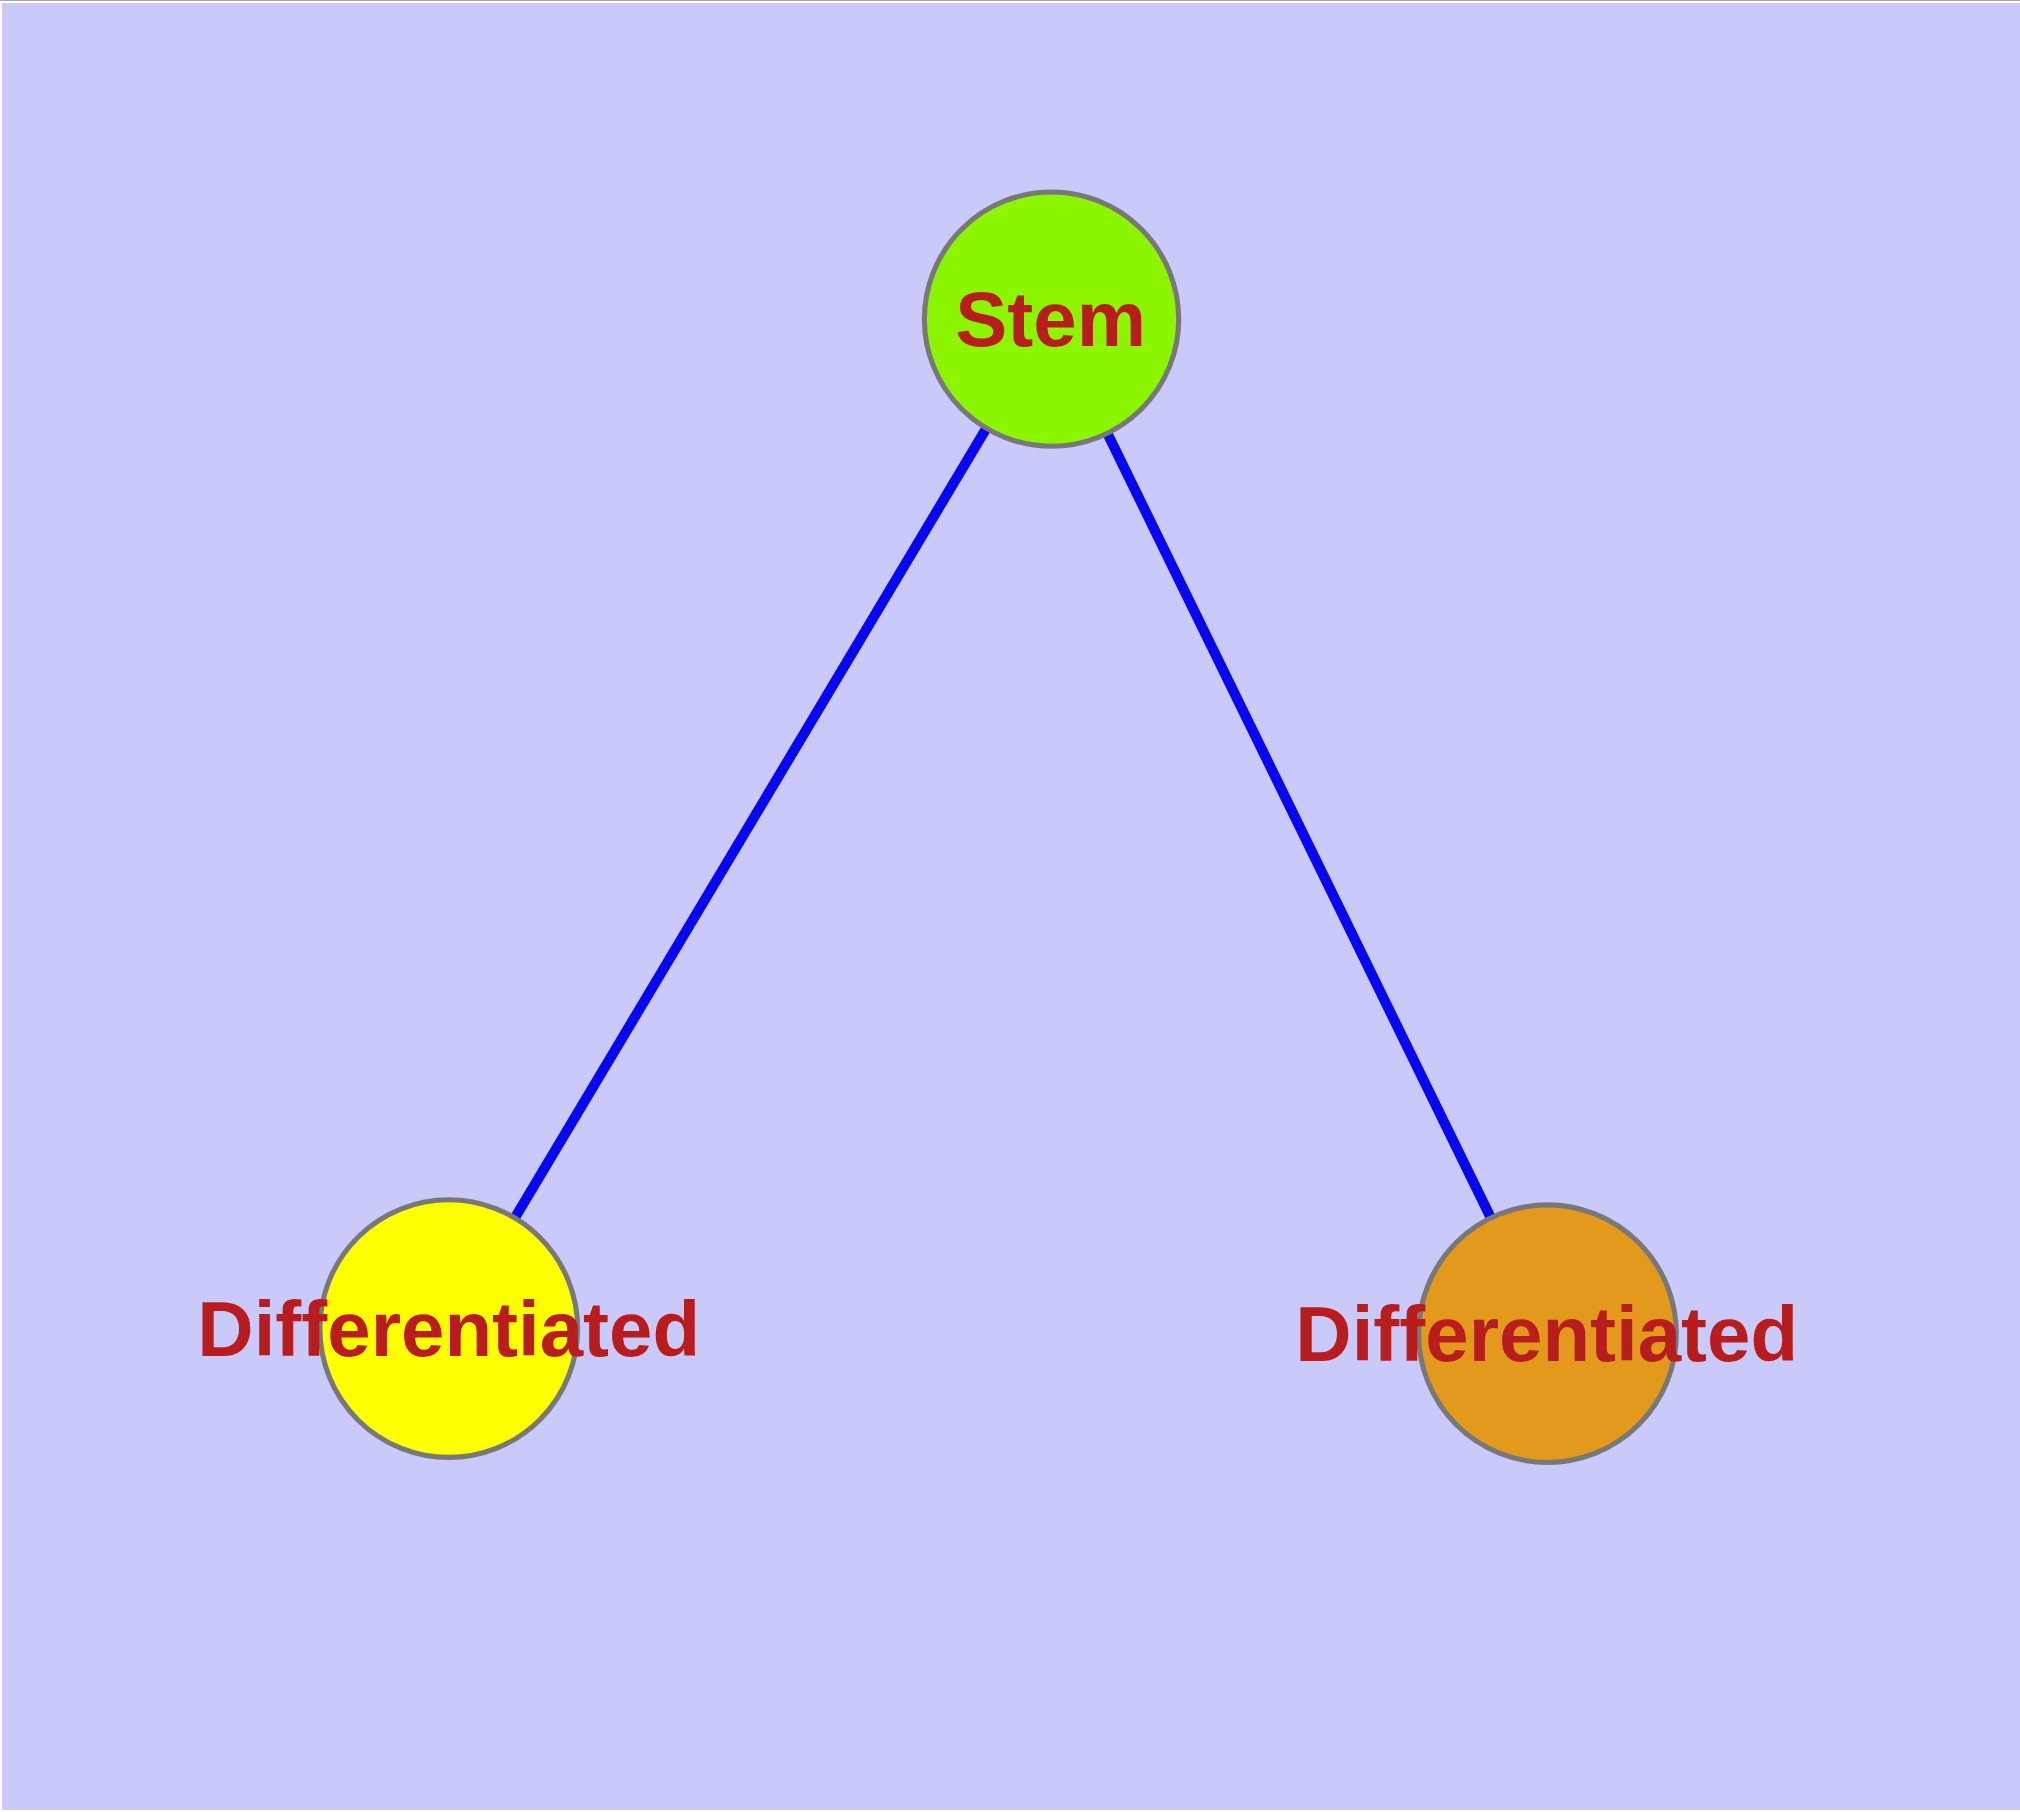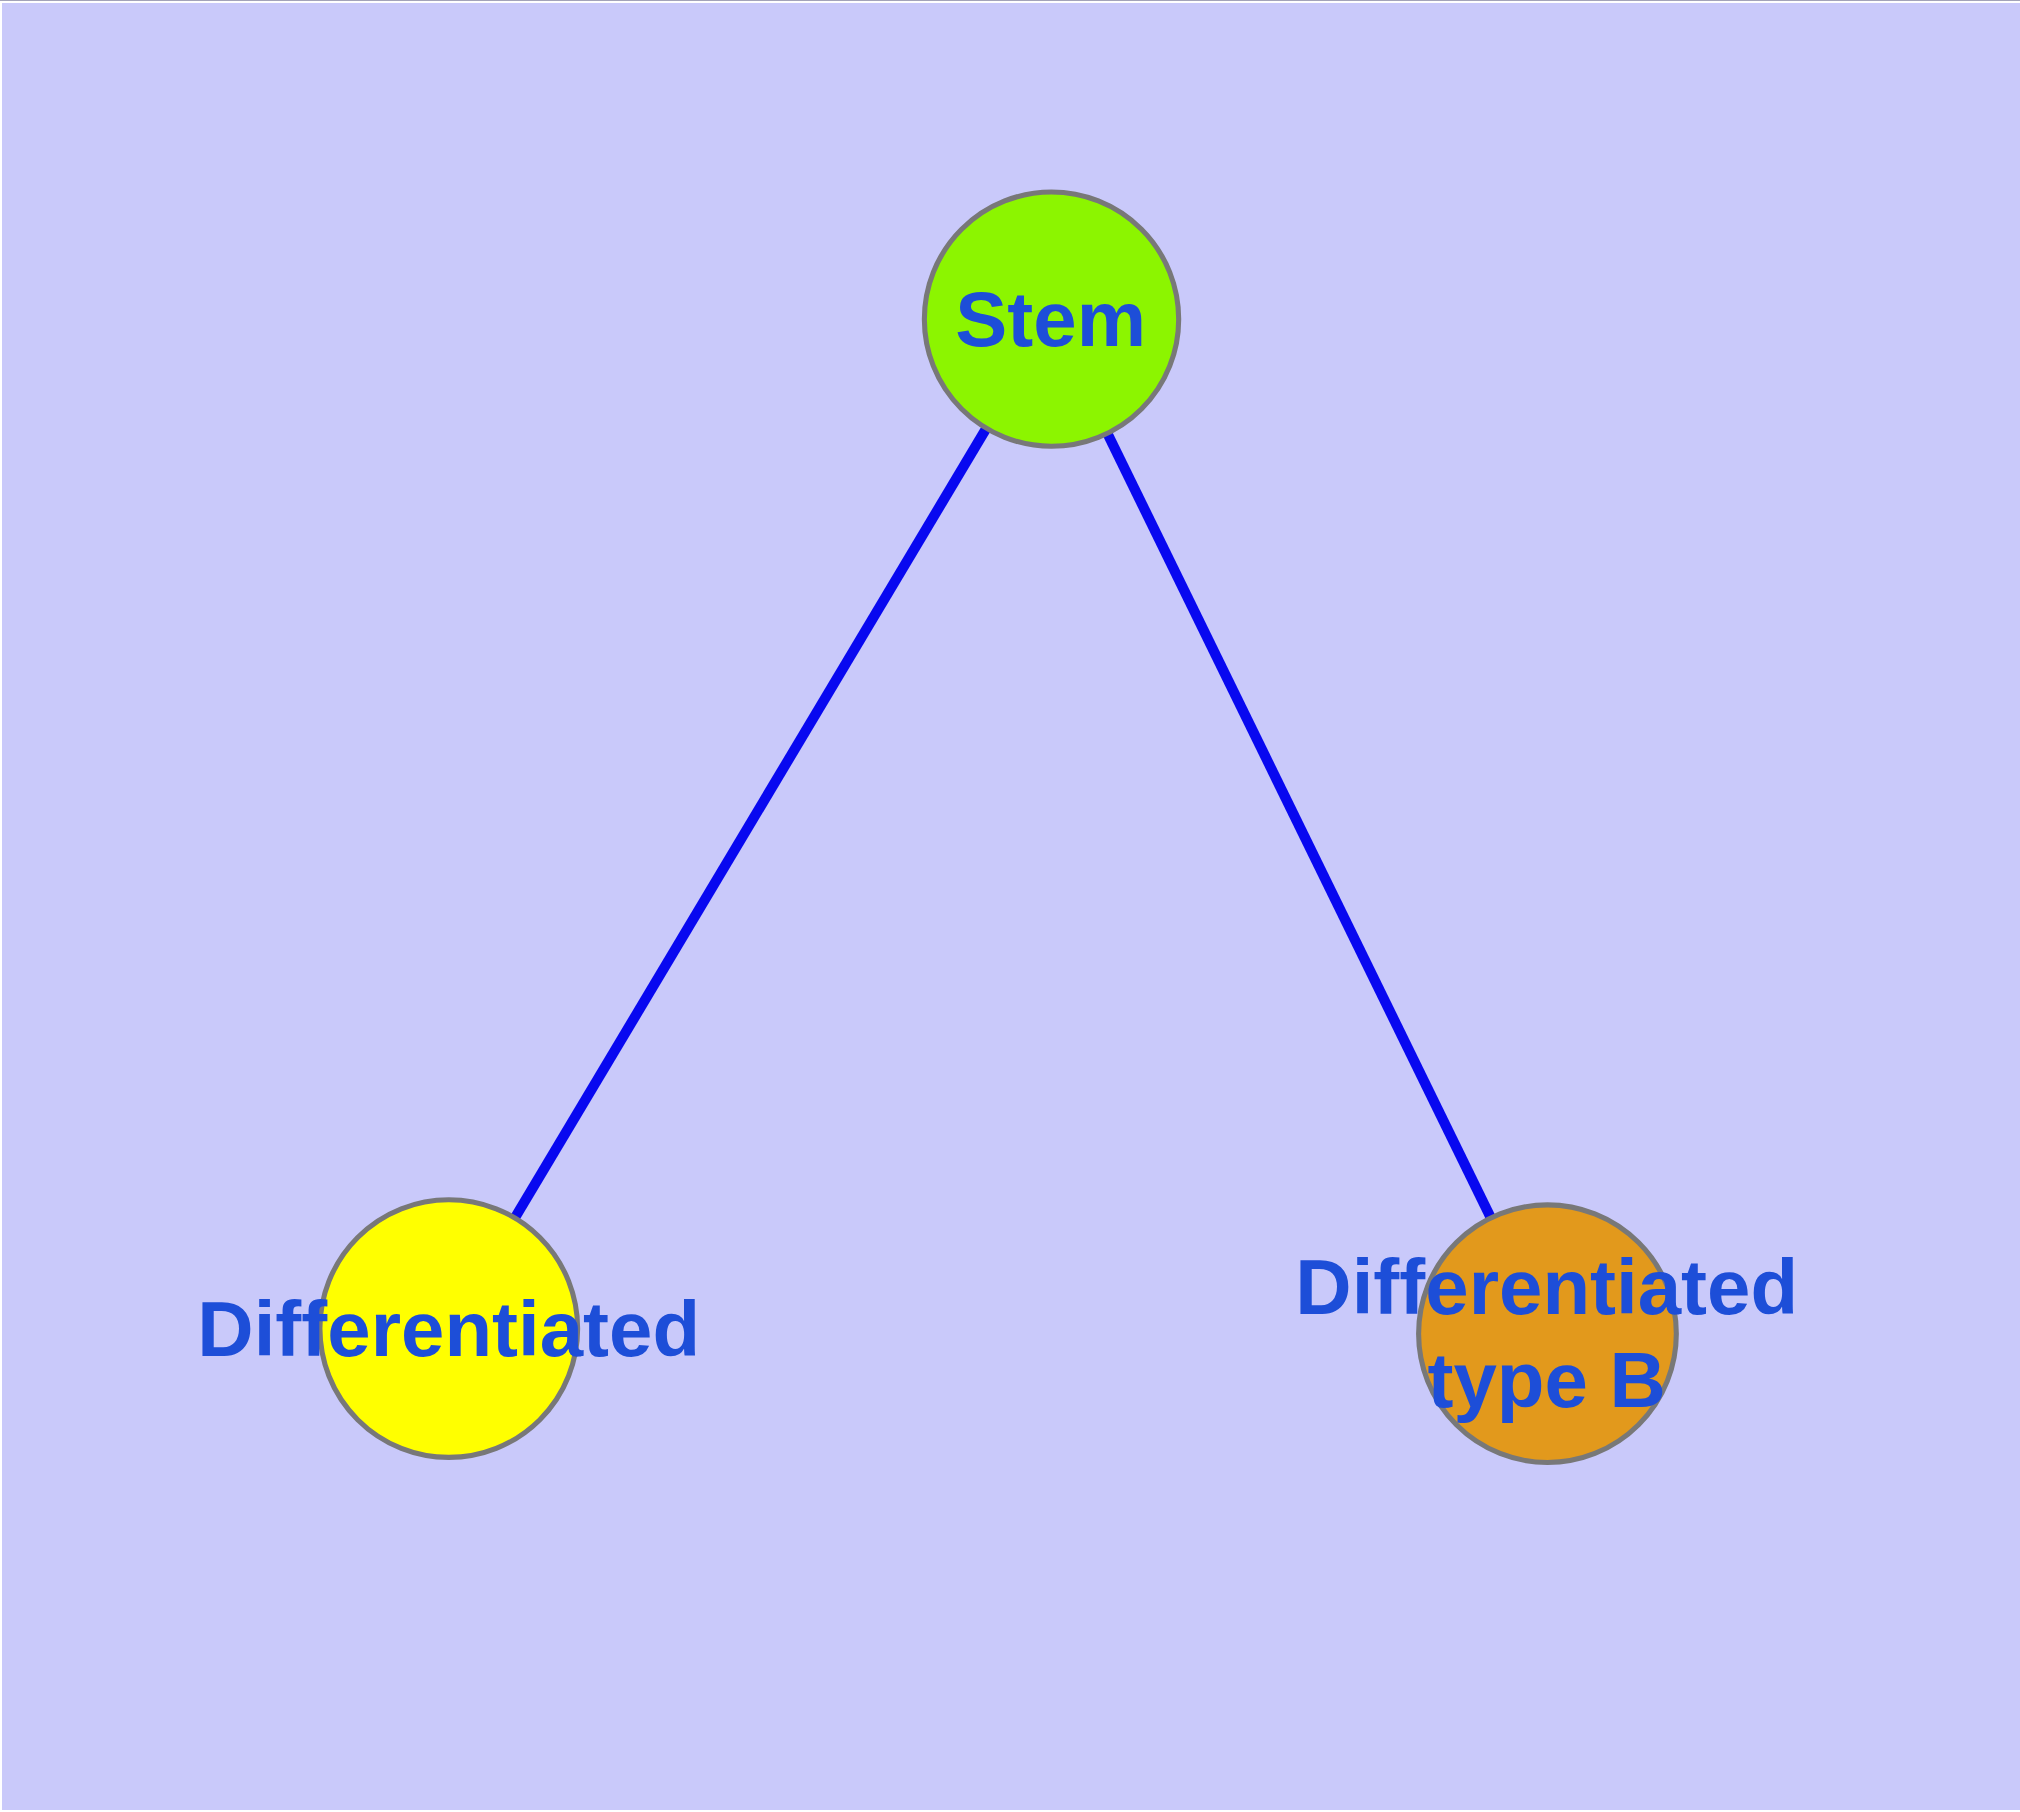--- a/index.html
+++ b/index.html
@@ -34,25 +34,25 @@
   }
   .canvas svg {
     position: absolute;
     top: 0; left: 0;
     width: 100%;
     height: 100%;
   }
   .node-label {
     position: absolute;
     transform: translate(-50%, -50%);
-    text-align: center;
+    text-align: right;
     font-weight: 700;
     font-size: 78px;
     line-height: 93px;
-    color: #1d4ed8;
+    color: #b91c1c;
     white-space: nowrap;
     pointer-events: none;
   }
 </style>
 </head>
 <body>
 
 <div class="screen">
   <div class="window-top-line"></div>
   <div class="canvas" id="canvas" style="background: rgb(201, 201, 250);">
@@ -64,17 +64,16 @@
         <circle cx="1823" cy="1570" r="152" fill="#e2991c" stroke="#787878" stroke-width="6"></circle>
       </svg>
   <div class="node-label" style="left: 1049px; top: 316px;">
         <div>Stem</div>
       </div>
       <div class="node-label" style="left: 447px; top: 1326px;">
         <div>Differentiated</div>
       </div>
       <div class="node-label" style="left: 1545px; top: 1331px;">
         <div>Differentiated</div>
-        <div>type B</div>
       </div>
     </div>
 </div>
 
 
 </body></html>

